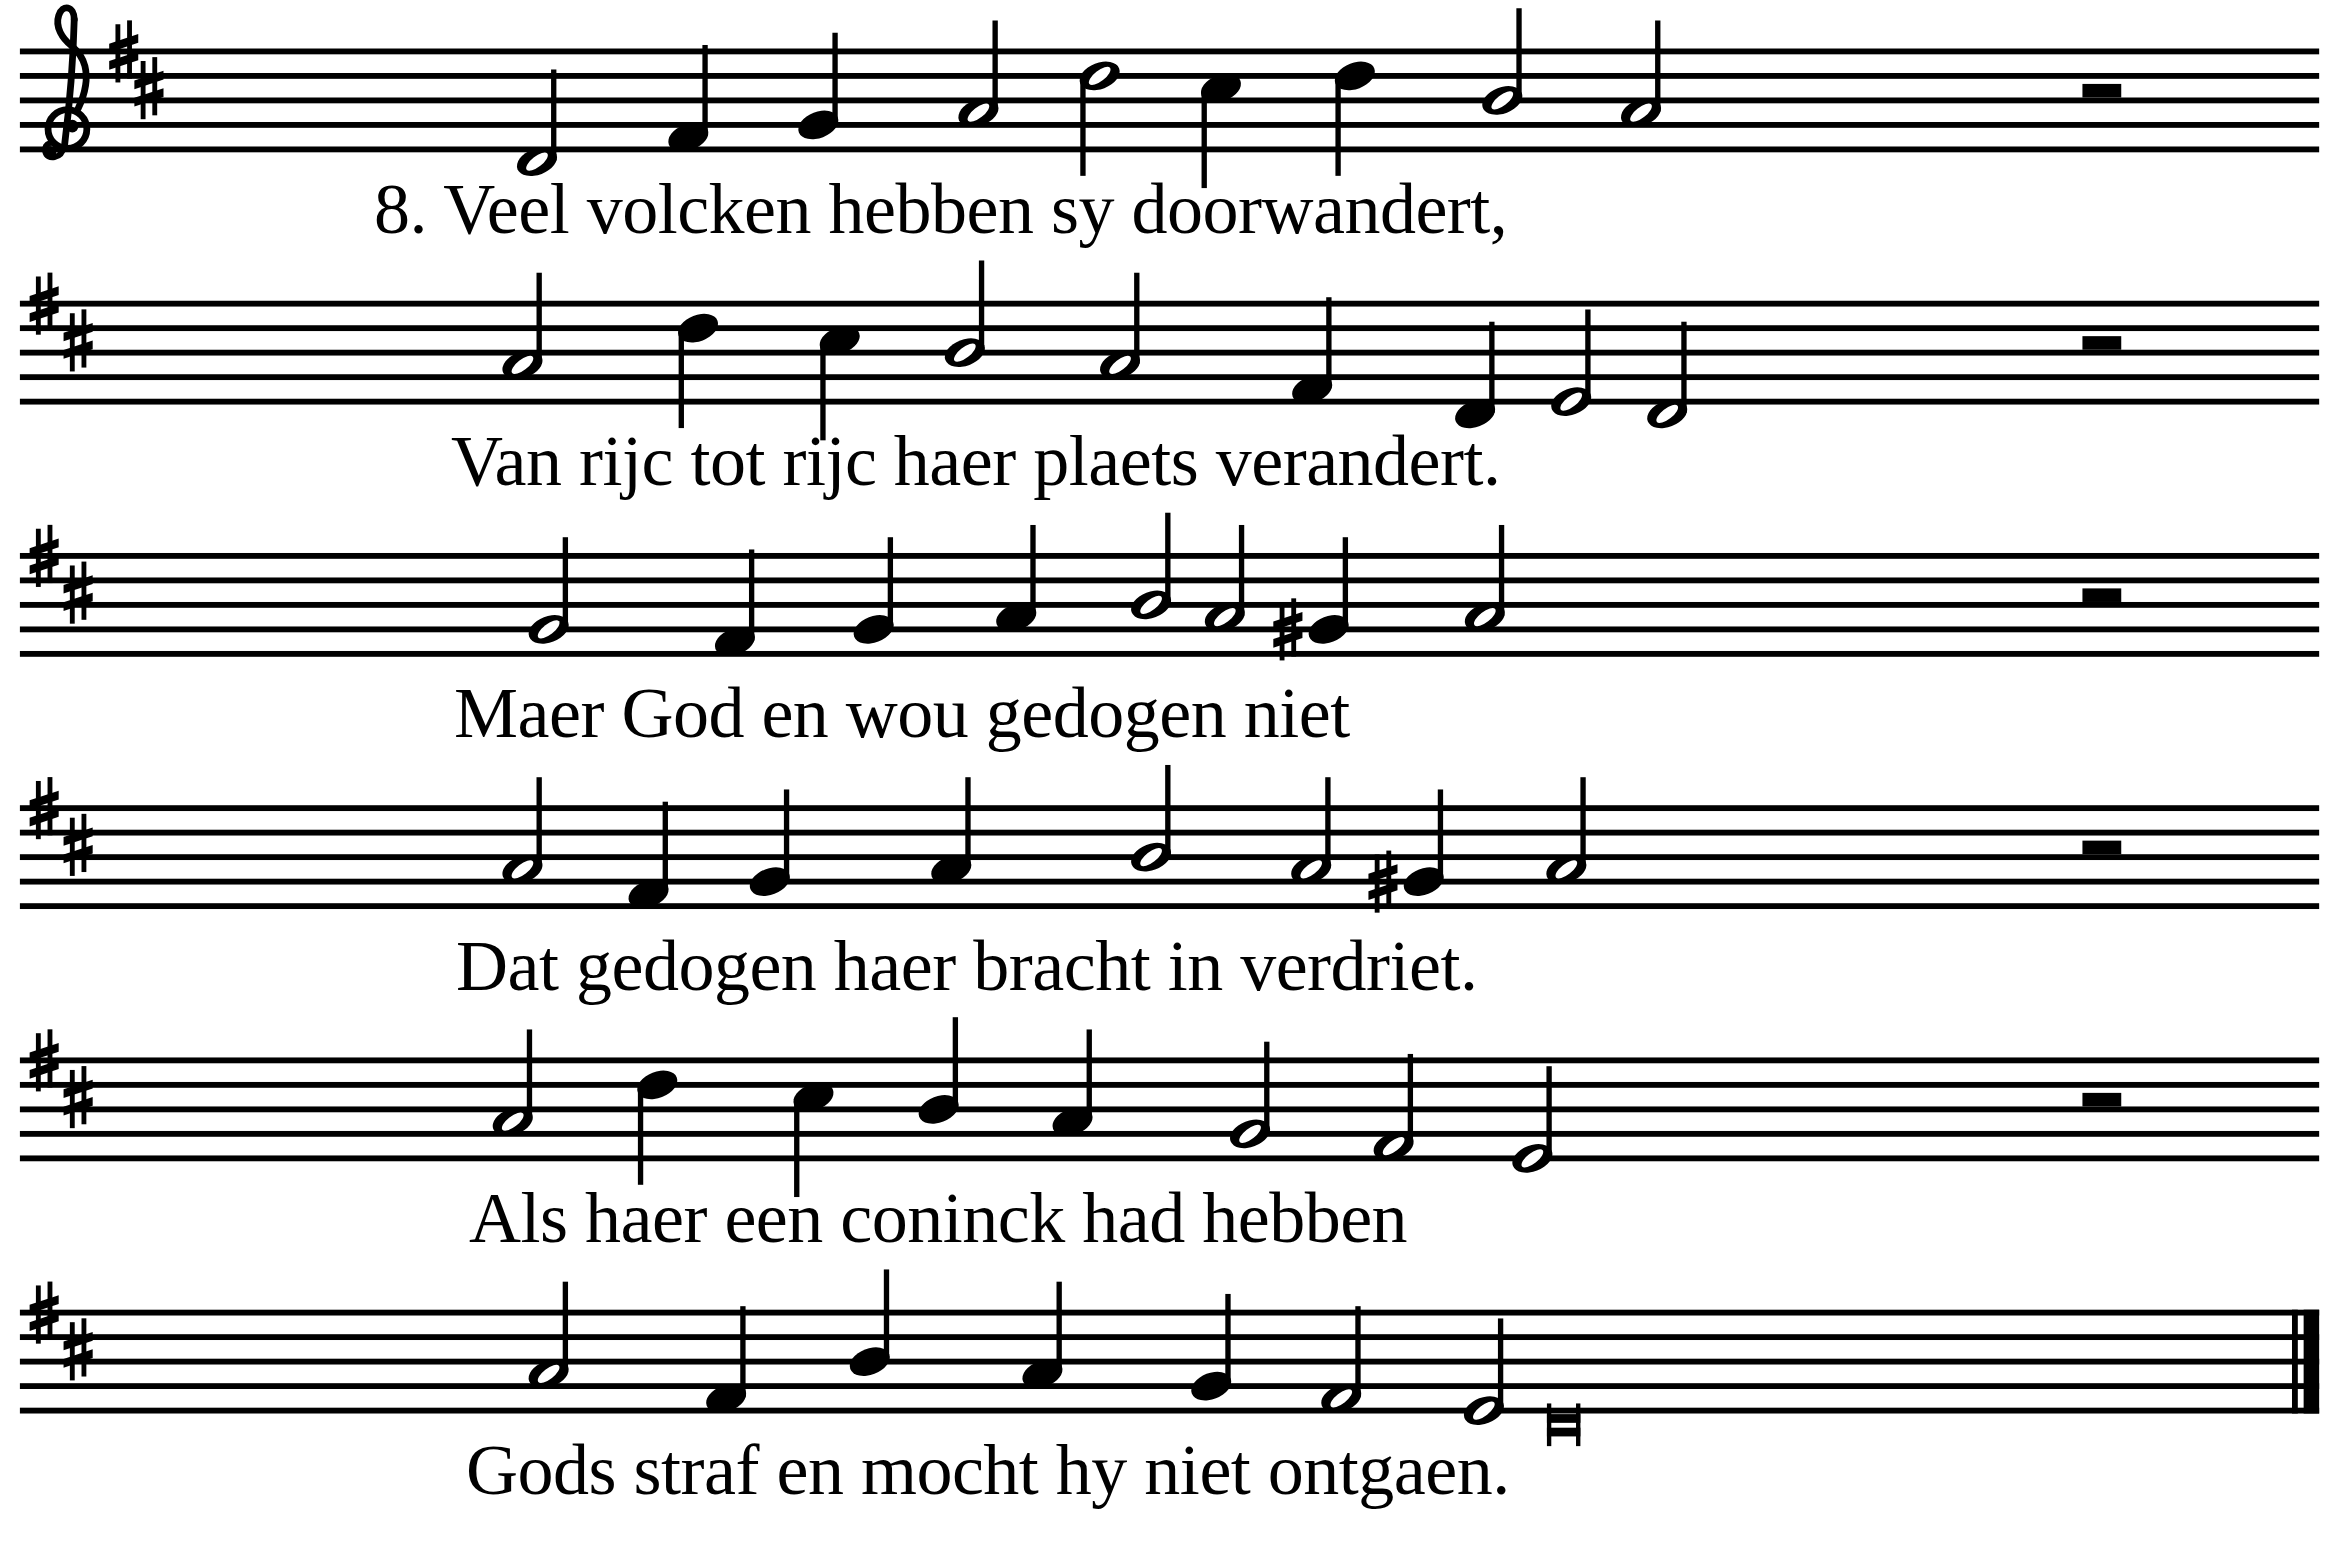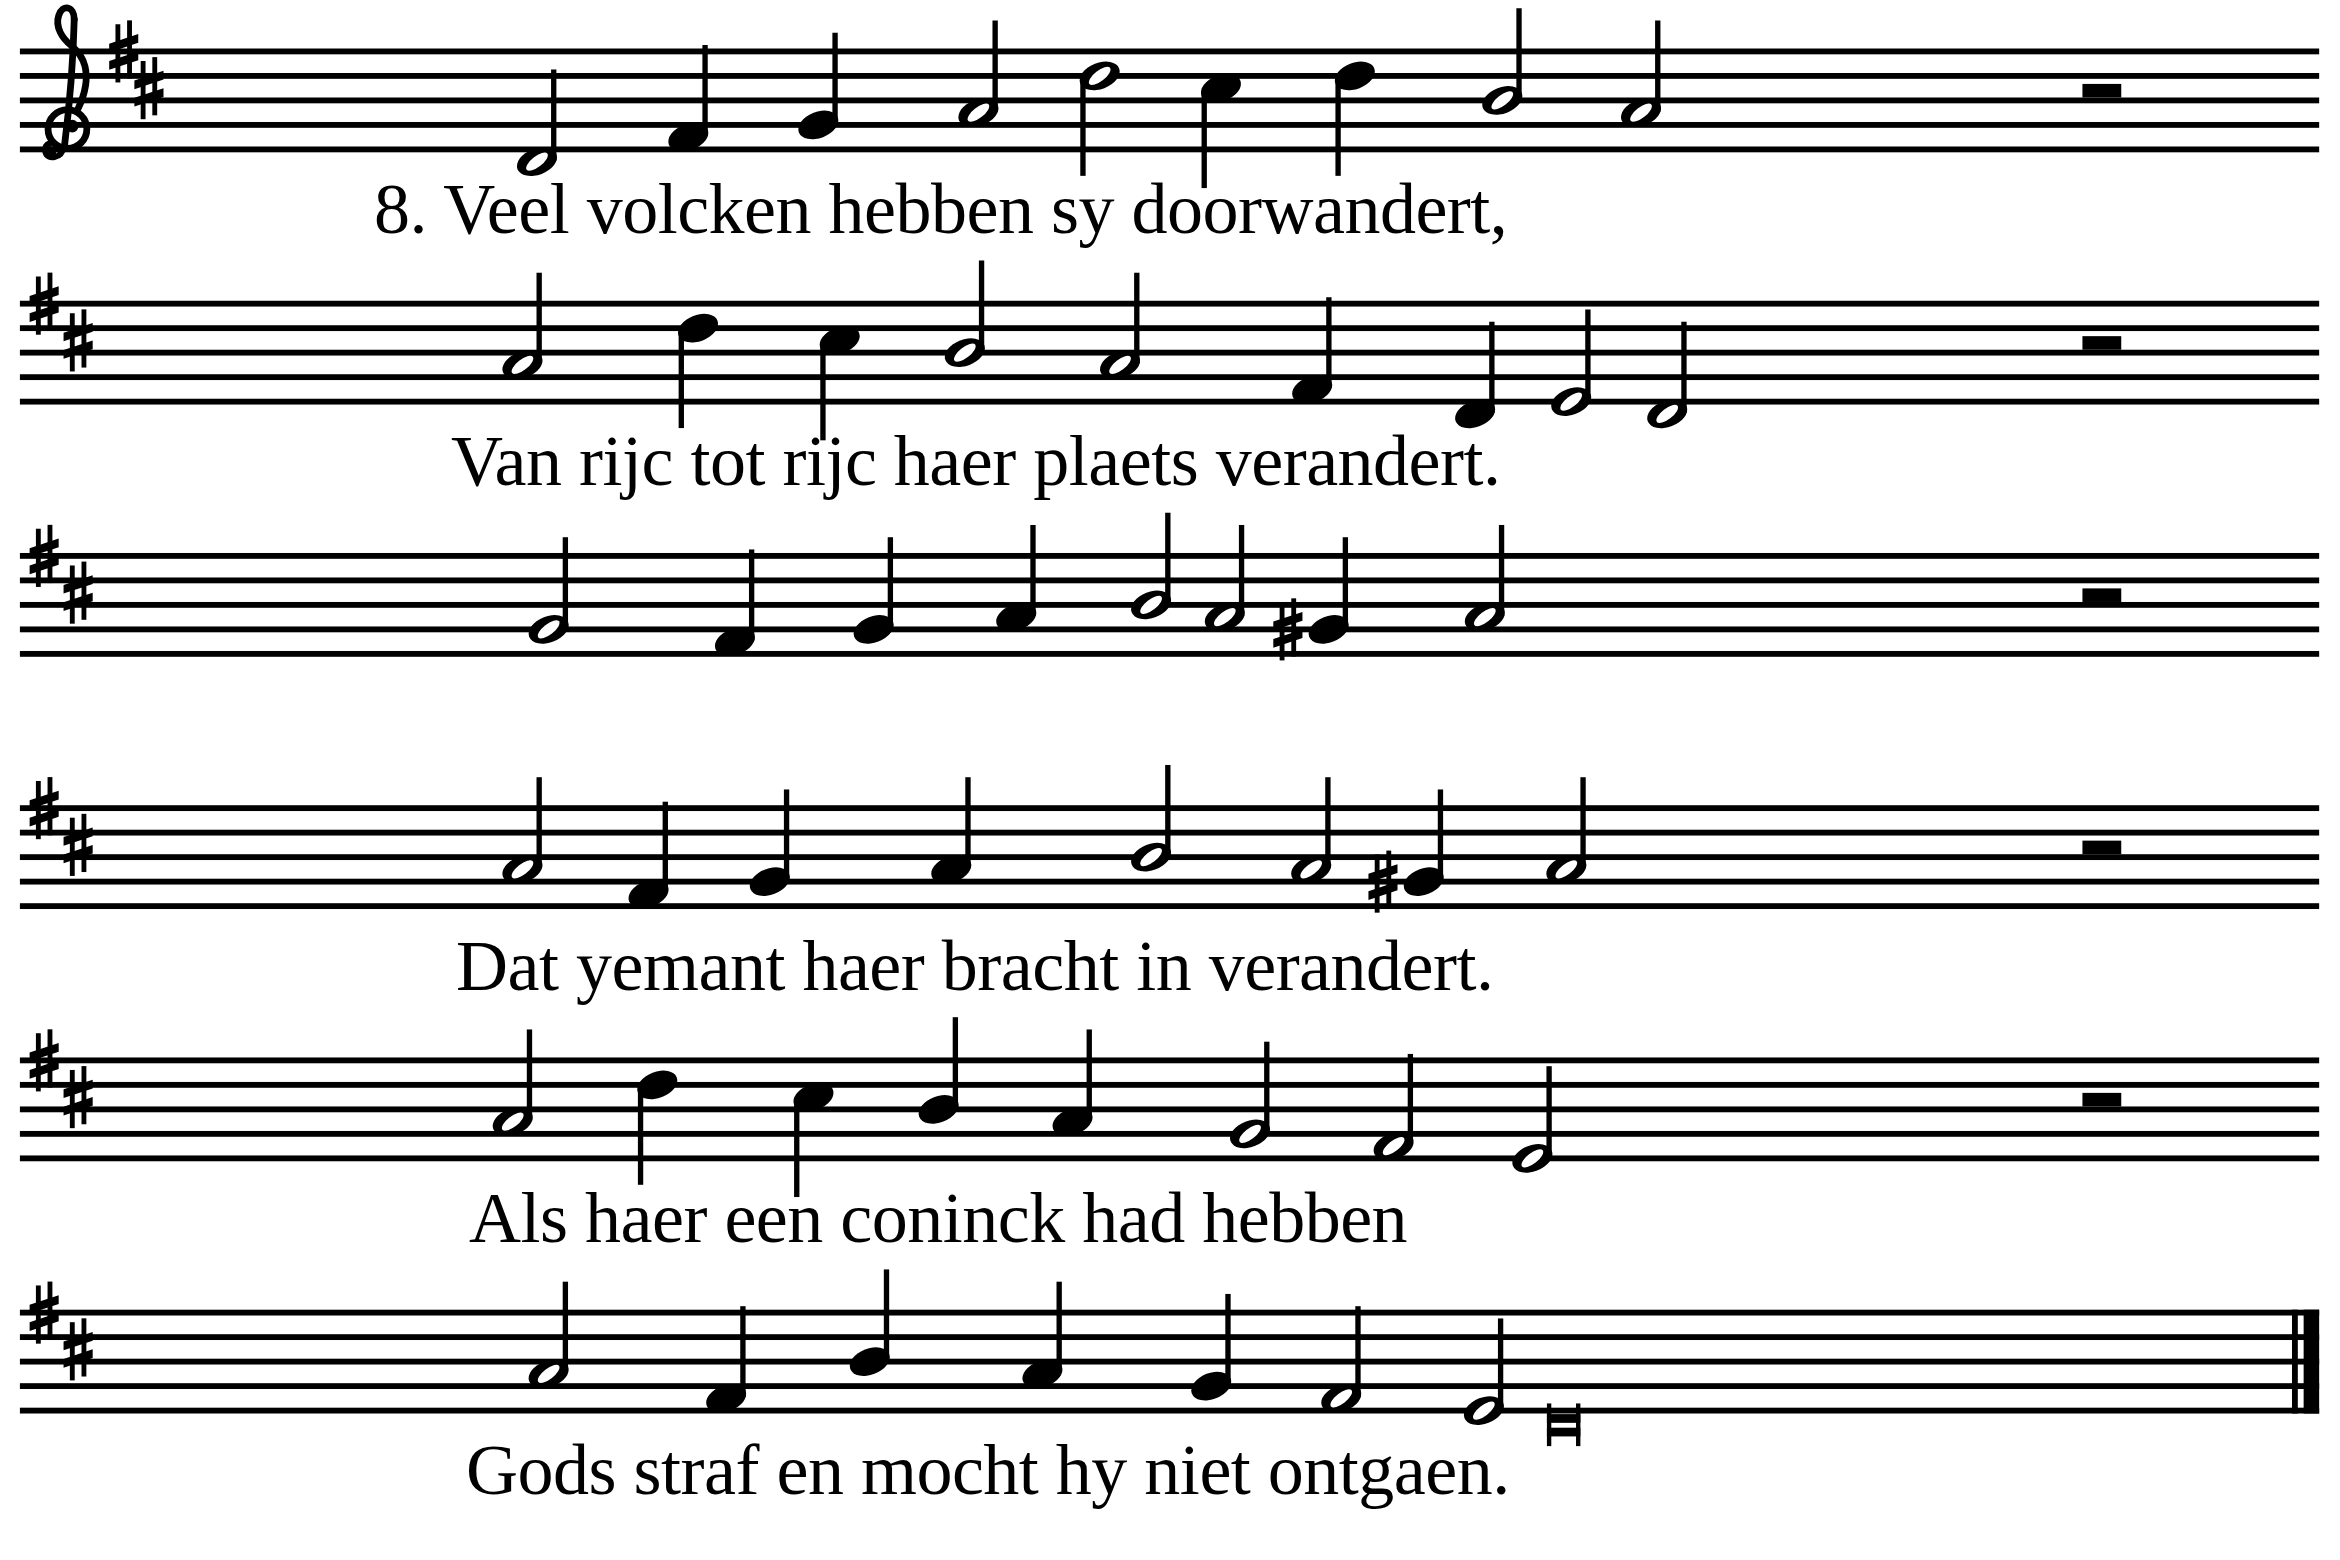--- a/index.html
+++ b/index.html
@@ -243,17 +243,18 @@
       <rect x="1543.5" y="1359" width="5.5" height="94" fill="#000000"></rect>
       <rect x="1594" y="1446.625" width="4.5" height="44" fill="#000000"></rect>
       <rect x="1624" y="1446.625" width="4.5" height="44" fill="#000000"></rect>
       <rect x="1594" y="1457.625" width="34.5" height="9" fill="#000000"></rect>
       <rect x="1594" y="1471.625" width="34.5" height="9" fill="#000000"></rect>
       <rect x="2362" y="1350" width="6" height="107" fill="#000000"></rect>
       <rect x="2374" y="1350" width="16" height="107" fill="#000000"></rect>
     </svg>
   <div class="lyric" style="left:374px; top:168px">8. Veel volcken hebben sy doorwandert,</div>
   <div class="lyric" style="left:451px; top:420px">Van rijc tot rijc haer plaets verandert.</div>
-  <div class="lyric" style="left:456px; top:925px">Dat yemant haer bracht in verandert.</div>
+  <div class="lyric" style="left:454px; top:672px">Maer God en wou gedogen niet</div>
+  <div class="lyric" style="left:456px; top:925px">Dat gedogen haer bracht in verdriet.</div>
   <div class="lyric" style="left:469px; top:1177px">Als haer een coninck had hebben</div>
   <div class="lyric" style="left:466px; top:1429px">Gods straf en mocht hy niet ontgaen.</div>
 </div>
 
 
 </body></html>

